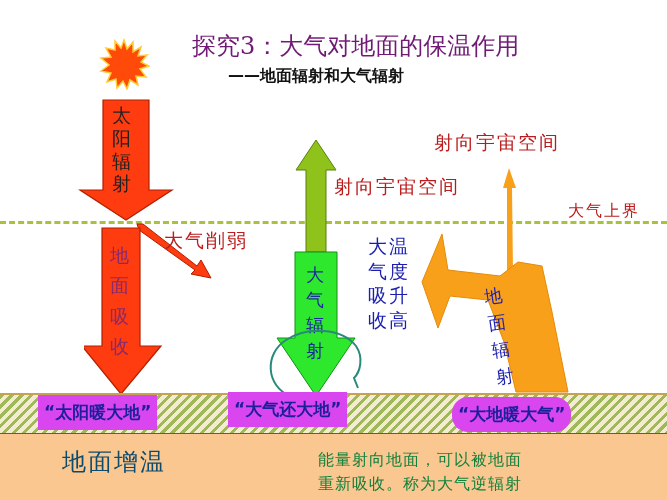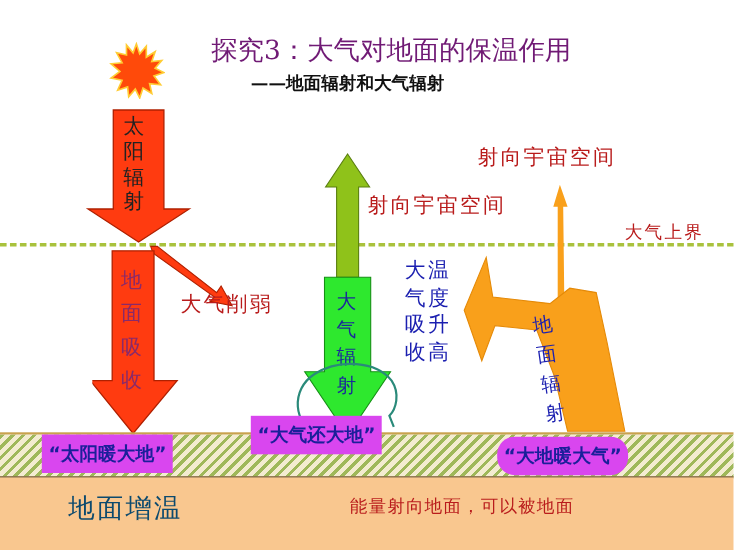--- a/index.html
+++ b/index.html
@@ -10,21 +10,21 @@
   .title2 { left:228px; top:66px; font-size:16px; color:#111; white-space:nowrap; font-weight:bold; }
   .vtext { display:flex; flex-direction:column; align-items:center; line-height:1.2; }
   .label { font-size:19px; color:#b91c1c; white-space:nowrap; letter-spacing:2px; }
   .ground-strip { left:0; top:393px; width:667px; height:40px;
      background: repeating-linear-gradient(135deg, #9fb85a 0 3px, #f3ecd0 3px 7px);
      border-top:2px solid #c9a24e; }
   .ground { left:0; top:433px; width:667px; height:67px; background:#f9c78f; border-top:1px solid #6b5a3a; }
   .quote { background:#d946ef; color:#1b1f9a; font-weight:bold; font-size:17px; white-space:nowrap;
            padding:6px 6px; font-family:"DejaVu Sans","Liberation Sans",sans-serif; }
   .ground-label { left:62px; top:446px; font-size:24px; color:#0c4a6e; letter-spacing:2px; }
-  .note { left:318px; top:448px; font-size:16px; color:#b91c1c; line-height:24px; white-space:nowrap; letter-spacing:1px; }
+  .note { left:318px; top:448px; font-size:16px; color:#15803d; line-height:24px; white-space:nowrap; letter-spacing:1px; }
   .dash { left:0; top:221px; width:667px; height:0; border-top:3px dashed #a9c23d; }
 </style>
 </head>
 <body>
 
 <div class="abs title1">探究3：大气对地面的保温作用</div>
 <div class="abs title2">——地面辐射和大气辐射</div>
 
 <div class="abs dash"></div>
 <div class="abs label" style="left:568px; top:190px; font-size:16px;margin-top:11px;">大气上界</div>
@@ -39,21 +39,21 @@
 <div class="abs vtext" style="left:112px; top:104px; font-size:19px; color:#222;">
   <span>太</span>
   <span>阳</span>
   <span>辐</span>
   <span>射</span>
 </div>
 
 <svg class="abs" style="left:135px; top:222px;" width="80" height="60" viewBox="0 0 80 60">
   <polygon points="2,2 8,2 62,44 66,38 76,56 56,52 60,48 4,8" fill="#ff3b10" stroke="#b02000" stroke-width="1"></polygon>
 </svg>
-<div class="abs label" style="left:164px; top:228px;margin-top:36px;">大气削弱</div>
+<div class="abs label" style="left:164px; top:228px;">大气削弱</div>
 
 <svg class="abs" style="left:84px; top:226px;" width="80" height="170" viewBox="0 0 80 170">
   <polygon points="18,2 56,2 56,120 77,120 37,168 -2,120 18,120" fill="#ff3b10" stroke="#b02000" stroke-width="1.2"></polygon>
 </svg>
 <div class="abs vtext" style="left:110px; top:240px; font-size:19px; color:#8a2a6a; line-height:1.6;">
   <span>地</span>
   <span>面</span>
   <span>吸</span>
   <span>收</span>
 </div>
@@ -104,19 +104,20 @@
   <span>地</span>
   <span>面</span>
   <span>辐</span>
   <span>射</span>
 </div>
 
 <div class="abs ground-strip"></div>
 <div class="abs ground"></div>
 
 <div class="abs quote" style="left:38px; top:395px;">“太阳暖大地”</div>
-<div class="abs quote" style="left:228px; top:378px;">“大气还大地”</div>
+<div class="abs quote" style="left:228px; top:392px;">“大气还大地”</div>
 <div class="abs quote" style="left:452px; top:397px;border-radius:16px;">“大地暖大气”</div>
 
 <div class="abs ground-label">地面增温</div>
 <div class="abs note">
   <div>能量射向地面，可以被地面</div>
+  <div>重新吸收。称为大气逆辐射</div>
 </div>
 
 </body></html>

